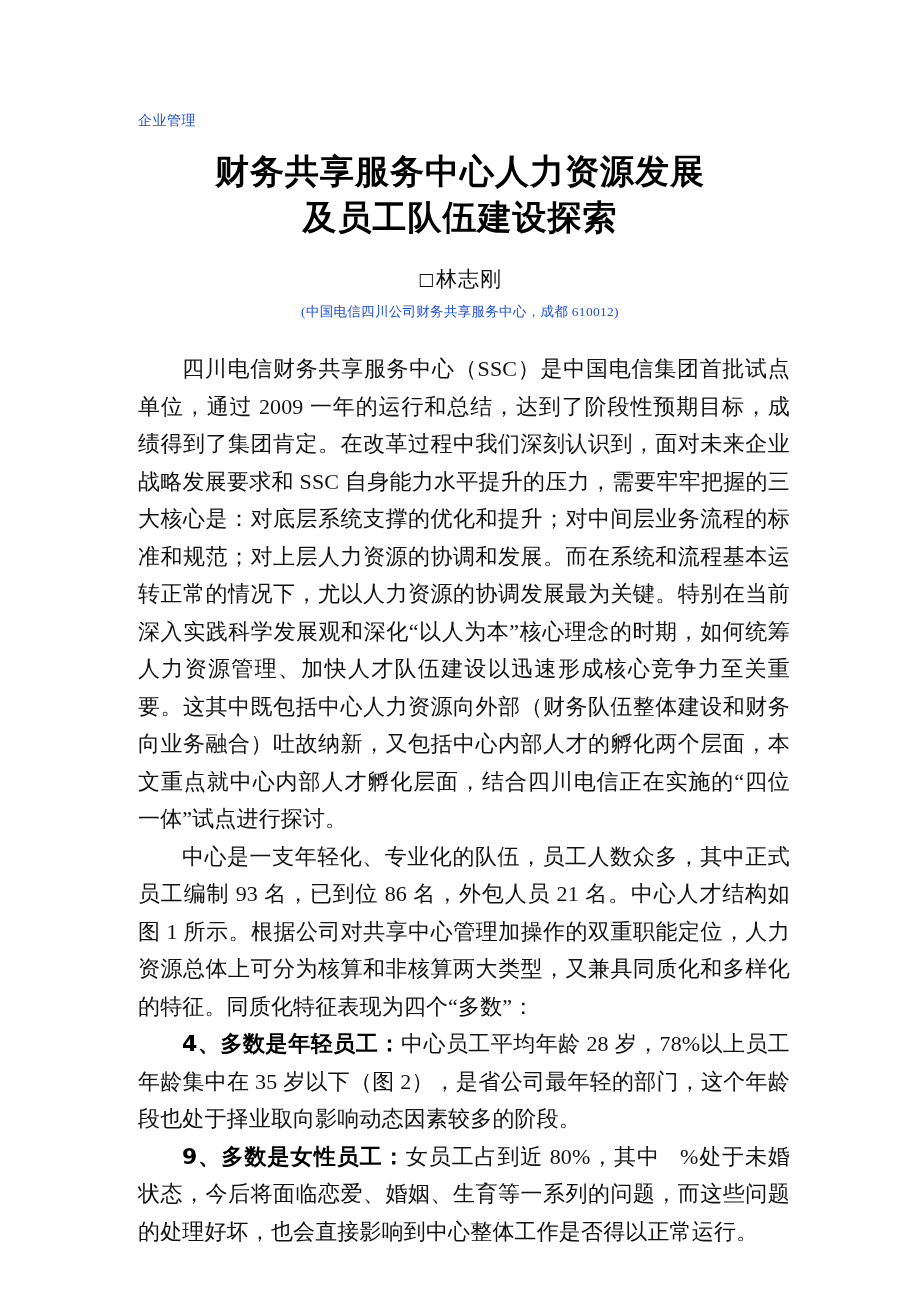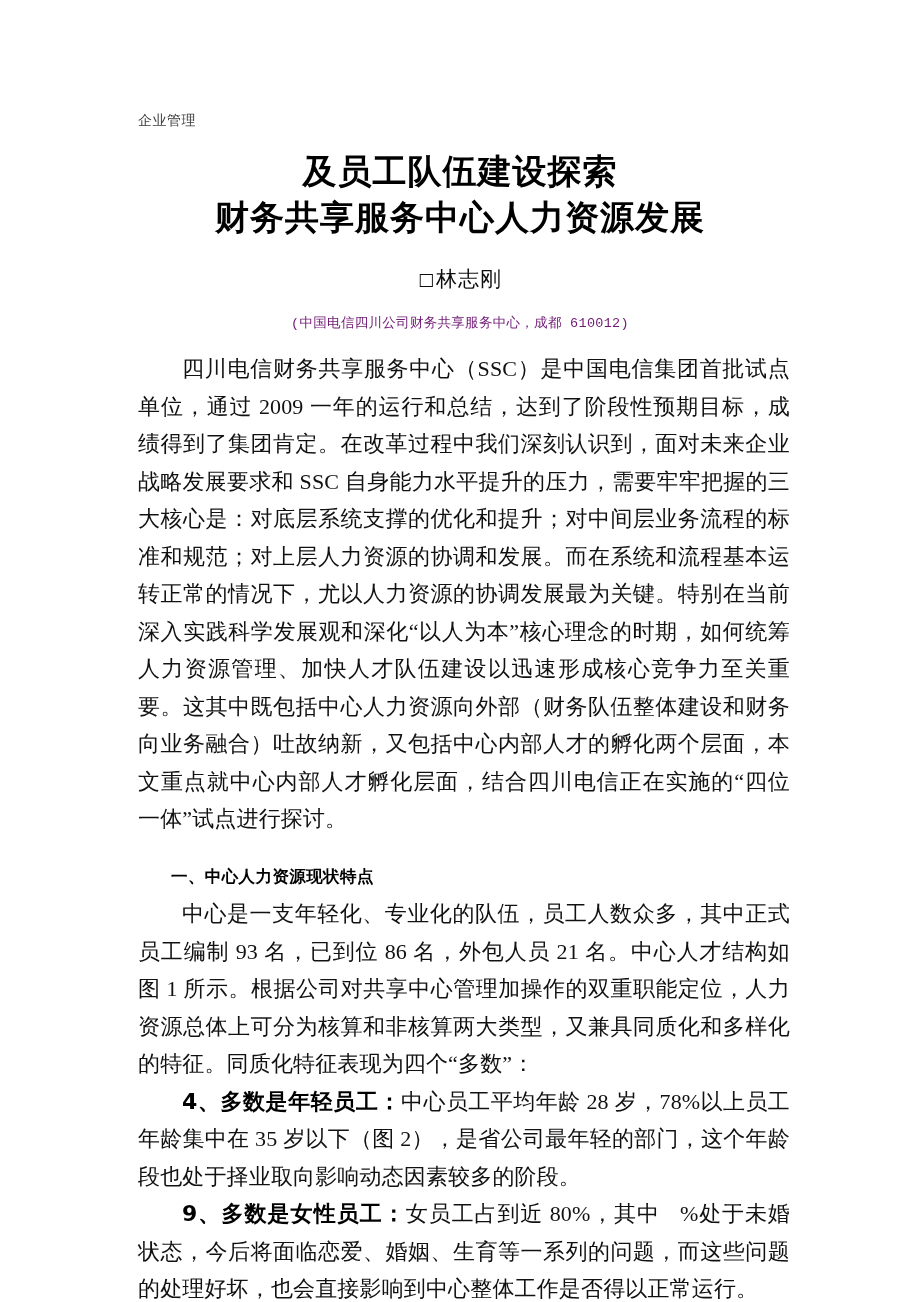--- a/index.html
+++ b/index.html
@@ -27,21 +27,21 @@
   }
 
   
   .running-head {
     position: absolute;
     left: 138px;
     top: 112px;
     font-family: "Liberation Serif", "DejaVu Serif", serif;
     font-size: 14px;
     line-height: 18px;
-    color: #404040;
+    color: #1d4ed8;
     letter-spacing: 0.5px;
     white-space: nowrap;
   }
 
   
   .title-block {
     position: absolute;
     left: 0;
     top: 148px;
     width: 920px;
@@ -69,26 +69,26 @@
     color: #0d0d0d;
   }
   .author-mark {
     font-family: "DejaVu Sans", "Liberation Sans", sans-serif;
     font-size: 17px;
     vertical-align: 1px;
     padding-right: 1px;
   }
 
   .affiliation {
-    margin-top: 20px;
-    font-family: Liberation Mono, monospace;
+    margin-top: 8px;
+    font-family: Liberation Serif, serif;
     font-size: 13.5px;
     line-height: 20px;
     letter-spacing: 0.3px;
-    color: #701a75;
+    color: #1d4ed8;
   }
 
   
   .body-col {
     position: absolute;
     left: 138px;
     top: 350px;
     width: 652px;
   }
 
@@ -134,36 +134,35 @@
 </style>
 </head>
 <body>
 
 <div class="page">
 
   <div class="running-head">企业管理</div>
 
   <div class="title-block">
     <h1 class="doc-title">
+      <span class="tline">财务共享服务中心人力资源发展</span>
       <span class="tline">及员工队伍建设探索</span>
-      <span class="tline">财务共享服务中心人力资源发展</span>
     </h1>
 
     <div class="author-line">
       <span class="author-mark">□</span><span>林志刚</span>
     </div>
 
     <div class="affiliation">(中国电信四川公司财务共享服务中心，成都 610012)</div>
   </div>
 
   <div class="body-col">
 
     <p class="para">四川电信财务共享服务中心（SSC）是中国电信集团首批试点单位，通过 2009 一年的运行和总结，达到了阶段性预期目标，成绩得到了集团肯定。在改革过程中我们深刻认识到，面对未来企业战略发展要求和 SSC 自身能力水平提升的压力，需要牢牢把握的三大核心是：对底层系统支撑的优化和提升；对中间层业务流程的标准和规范；对上层人力资源的协调和发展。而在系统和流程基本运转正常的情况下，尤以人力资源的协调发展最为关键。特别在当前深入实践科学发展观和深化“以人为本”核心理念的时期，如何统筹人力资源管理、加快人才队伍建设以迅速形成核心竞争力至关重要。这其中既包括中心人力资源向外部（财务队伍整体建设和财务向业务融合）吐故纳新，又包括中心内部人才的孵化两个层面，本文重点就中心内部人才孵化层面，结合四川电信正在实施的“四位一体”试点进行探讨。</p>
 
-    <p class="sec-head">一、中心人力资源现状特点</p>
 
     <p class="para">中心是一支年轻化、专业化的队伍，员工人数众多，其中正式员工编制 93 名，已到位 86 名，外包人员 21 名。中心人才结构如图 1 所示。根据公司对共享中心管理加操作的双重职能定位，人力资源总体上可分为核算和非核算两大类型，又兼具同质化和多样化的特征。同质化特征表现为四个“多数”：</p>
 
     <p class="para"><span class="lead">4、多数是年轻员工：</span><span>中心员工平均年龄 28 岁，78%以上员工年龄集中在 35 岁以下（图 2），是省公司最年轻的部门，这个年龄段也处于择业取向影响动态因素较多的阶段。</span></p>
 
     <p class="para"><span class="lead">9、多数是女性员工：</span><span>女员工占到近 80%，其中</span><span class="gapnum"></span><span>%处于未婚状态，今后将面临恋爱、婚姻、生育等一系列的问题，而这些问题的处理好坏，也会直接影响到中心整体工作是否得以正常运行。</span></p>
 
 
   </div>
 

